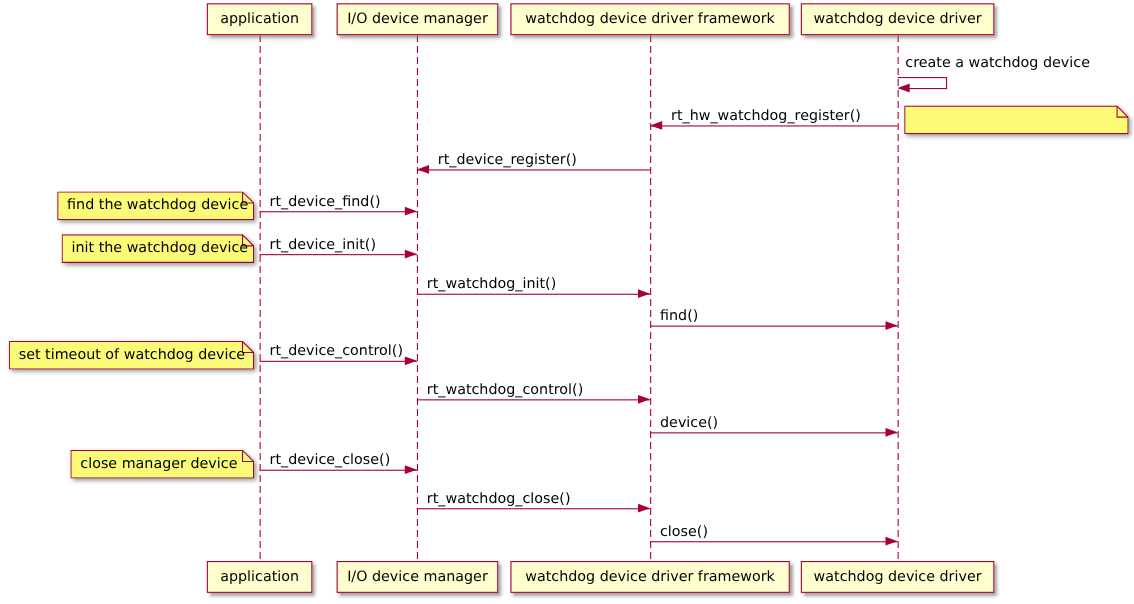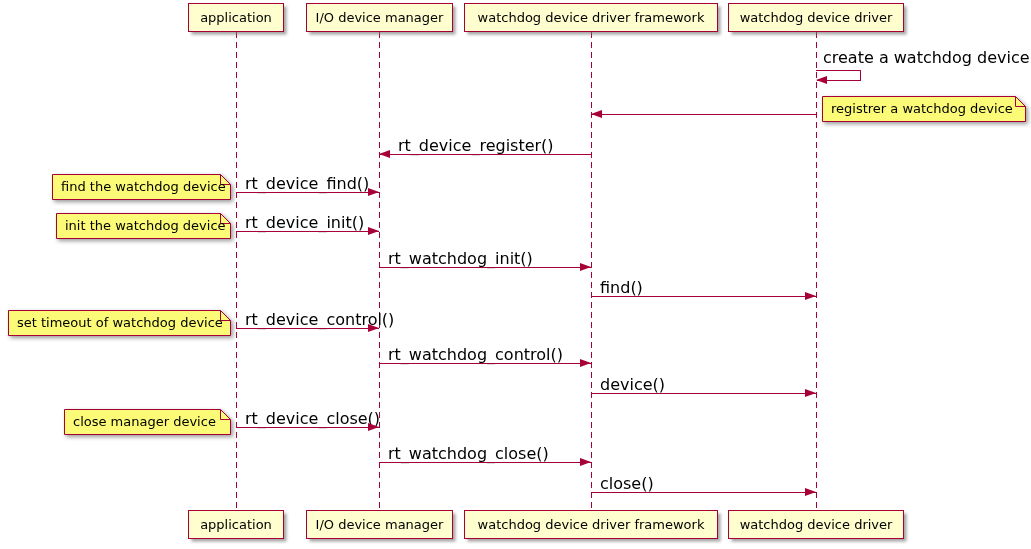--- a/index.html
+++ b/index.html
@@ -15,21 +15,21 @@
     font-size:13px;white-space:nowrap;
   }
   .lifeline{
     position:absolute;width:1px;top:32px;height:478px;
     background:repeating-linear-gradient(to bottom,#A80036 0 6px,transparent 6px 10px);
   }
   .mline{position:absolute;height:1px;background:#A80036;}
   .vline{position:absolute;width:1px;background:#A80036;}
   .head-r{position:absolute;width:0;height:0;border-top:4.5px solid transparent;border-bottom:4.5px solid transparent;border-left:11px solid #A80036;}
   .head-l{position:absolute;width:0;height:0;border-top:4.5px solid transparent;border-bottom:4.5px solid transparent;border-right:11px solid #A80036;}
-  .mlabel{position:absolute;font-size:16px;line-height:15px;white-space:nowrap;color:#000;}
+  .mlabel{position:absolute;font-size:13px;line-height:15px;white-space:nowrap;color:#000;}
   .note{position:absolute;height:26px;font-size:13px;}
   .note svg{position:absolute;left:0;top:0;filter:drop-shadow(2px 2px 2px rgba(110,110,110,.7));}
   .np{fill:#FBFB77;stroke:#A80036;stroke-width:1;}
   .nf{fill:none;stroke:#A80036;stroke-width:1;}
   .note-text{position:absolute;left:9px;top:0;line-height:25px;white-space:nowrap;}
 </style>
 </head>
 <body>
 
 <div class="canvas">
@@ -64,20 +64,21 @@
   <div class="pbox" style="left:728px;top:510px;width:176px">
       <span>watchdog device driver</span>
     </div>
 
   <span class="mlabel" style="left:823px;top:50px">create a watchdog device</span>
   <div class="mline" style="left:816px;top:70px;width:45px"></div>
   <div class="vline" style="left:860px;top:70px;height:11px"></div>
   <div class="mline" style="left:817px;top:80px;width:44px"></div>
   <div class="head-l" style="left:816px;top:76px"></div>
 
+  <span class="mlabel" style="left:610px;top:98px">rt_hw_watchdog_register()</span>
   <div class="mline" style="left:591px;top:114px;width:225px"></div>
   <div class="head-l" style="left:591px;top:110px"></div>
 
   <span class="mlabel" style="left:398px;top:138px">rt_device_register()</span>
   <div class="mline" style="left:379px;top:154px;width:212px"></div>
   <div class="head-l" style="left:379px;top:150px"></div>
 
   <span class="mlabel" style="left:245px;top:176px">rt_device_find()</span>
   <div class="mline" style="left:236px;top:192px;width:143px"></div>
   <div class="head-r" style="left:368px;top:188px"></div>
@@ -116,21 +117,20 @@
 
   <span class="mlabel" style="left:600px;top:476px">close()</span>
   <div class="mline" style="left:591px;top:492px;width:225px"></div>
   <div class="head-r" style="left:805px;top:488px"></div>
 
   <div class="note" style="left:822px;top:96px;width:204px">
     <svg width="204" height="26">
       <path class="np" d="M0.5,0.5 H193.5 L203.5,10.5 V25.5 H0.5 Z"></path>
       <path class="nf" d="M193.5,0.5 V10.5 H203.5"></path>
     </svg>
-    <span class="note-text">registrer a watchdog device</span>
   </div>
 
 
   <div class="note" style="left:56px;top:213px;width:175px">
     <svg width="175" height="26">
       <path class="np" d="M0.5,0.5 H164.5 L174.5,10.5 V25.5 H0.5 Z"></path>
       <path class="nf" d="M164.5,0.5 V10.5 H174.5"></path>
     </svg>
     <span class="note-text">init the watchdog device</span>
   </div>

